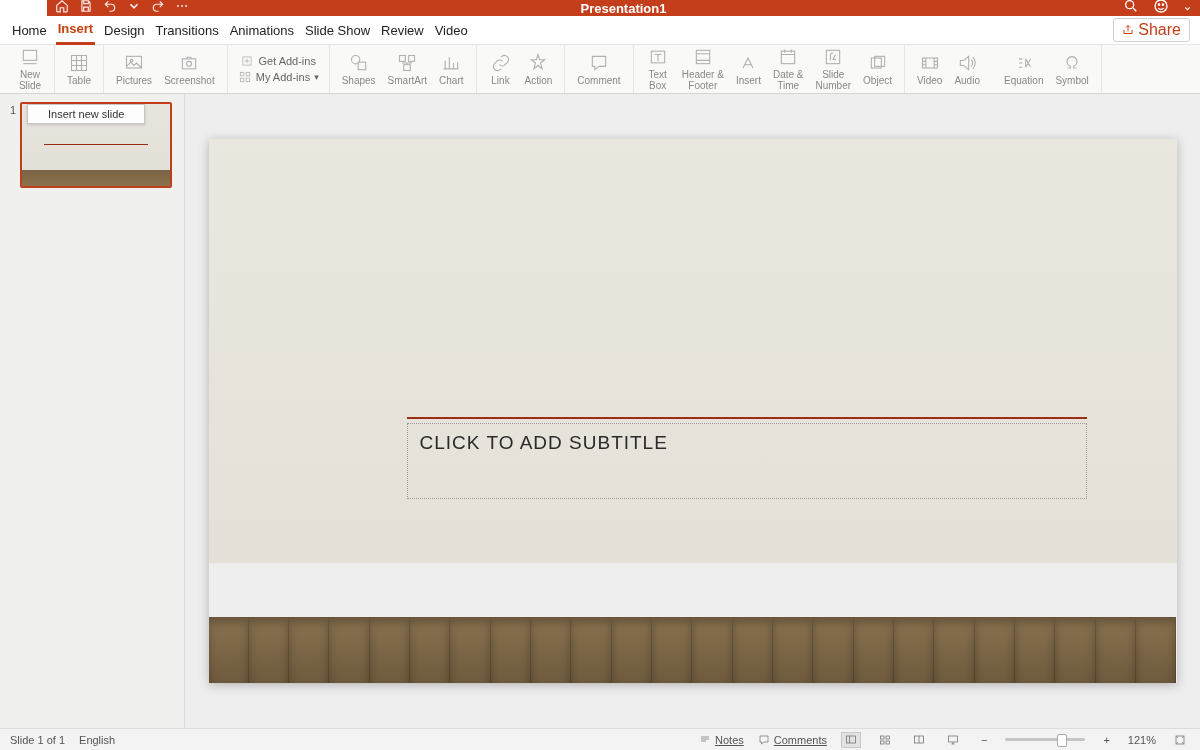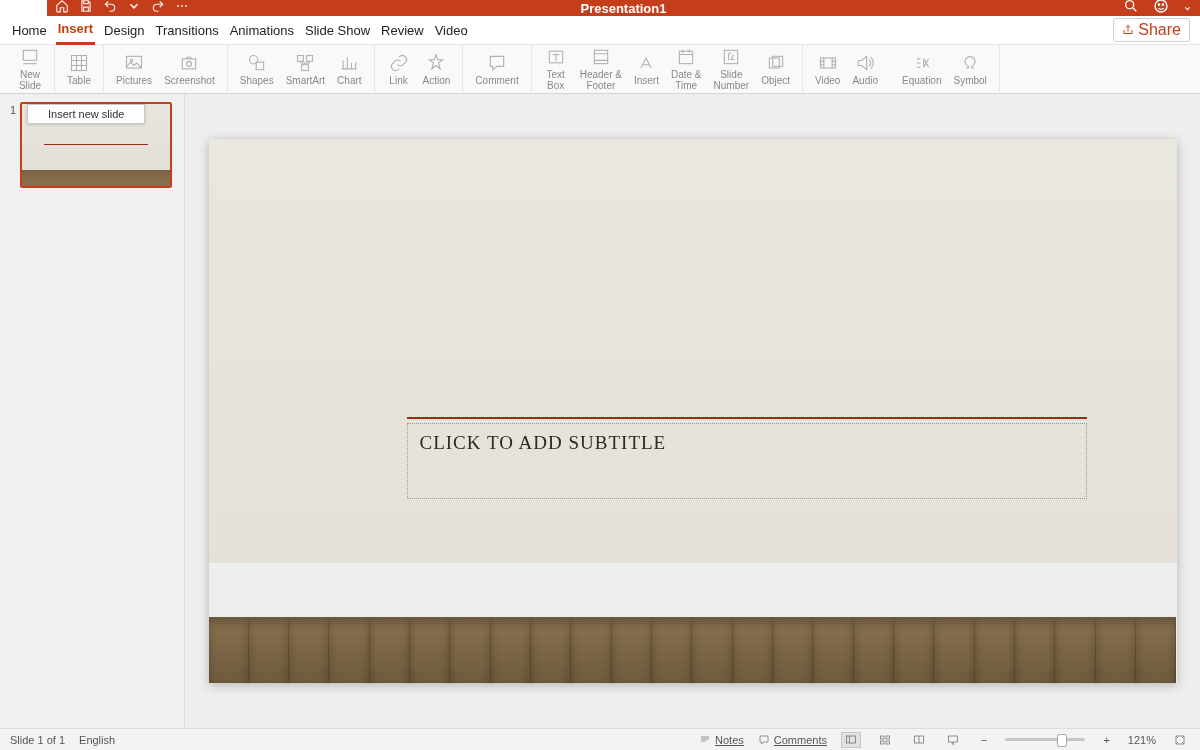--- a/index.html
+++ b/index.html
@@ -40,21 +40,21 @@
 .thumb::before { content: ""; position: absolute; left: 22px; right: 22px; top: 40px; border-top: 1px solid #9a2d16; }
 
 .canvas-wrap { flex: 1; display: flex; align-items: center; justify-content: center; padding: 18px 12px; }
 .slide { width: 968px; height: 544px; background: linear-gradient(180deg, #eae7df 0%, #e5e1d8 78%, transparent 78%); box-shadow: 0 2px 10px rgba(0,0,0,.25); position: relative; overflow: hidden; }
 .floor { position: absolute; left: 0; right: 0; bottom: 0; height: 66px; display: flex; }
 .plank { flex: 1; background: linear-gradient(#8a7250, #6e5a3d); border-right: 1px solid rgba(0,0,0,.25); box-shadow: inset 0 6px 8px rgba(0,0,0,.25); }
 .title-ph { position: absolute; left: 198px; right: 90px; top: 64px; height: 202px; border: 1px dotted #999; display: flex; align-items: flex-end; padding: 0 12px 10px 12px; }
 .title-ph span { font-size: 52px; font-weight: 500; letter-spacing: 1px; color: #1a1a1a; font-family: "Gill Sans", "Trebuchet MS", sans-serif; }
 .rule { position: absolute; left: 198px; right: 90px; top: 278px; border-top: 2px solid #9a2d16; }
 .sub-ph { position: absolute; left: 198px; right: 90px; top: 284px; height: 76px; border: 1px dotted #999; padding: 8px 12px; }
-.sub-ph span { font-size: 19px; letter-spacing: 1px; color: #2a2a2a; font-family: Liberation Serif, serif; }
+.sub-ph span { font-size: 19px; letter-spacing: 1px; color: #2a2a2a; font-family: Liberation Sans, sans-serif; }
 
 
 .statusbar { height: 22px; background: #f3f3f3; border-top: 1px solid #dcdcdc; display: flex; align-items: center; font-size: 11px; color: #555; padding: 0 10px; gap: 14px; }
 .statusbar .spacer { flex: 1; }
 .status-item { display: flex; align-items: center; gap: 4px; text-decoration: underline; }
 .status-item svg { width: 12px; height: 12px; stroke: #777; fill: none; stroke-width: 1.5; }
 .view-btn { width: 20px; height: 16px; border: 1px solid transparent; display: inline-flex; align-items: center; justify-content: center; }
 .view-btn.active { background: #e2e2e2; border-color: #c8c8c8; }
 .view-btn svg { width: 12px; height: 12px; stroke: #666; fill: none; stroke-width: 1.4; }
 .zoom-slider { width: 80px; height: 3px; background: #c5c5c5; position: relative; border-radius: 2px; }
@@ -153,20 +153,41 @@
     <div class="rbtn">
         <svg viewBox="0 0 24 24">
           <rect x="4" y="7" width="16" height="12"></rect>
           <circle cx="12" cy="13" r="3"></circle>
           <path d="M9 7l1-2h4l1 2"></path>
         </svg>
         <span>Screenshot</span>
       </div>
   </div>
   <div class="group">
+    <div class="vstack">
+      <div class="rbtn small">
+          <svg viewBox="0 0 24 24">
+            <rect x="5" y="5" width="14" height="14"></rect>
+            <path d="M12 8v8M8 12h8"></path>
+          </svg>
+          <span>Get Add-ins</span>
+        </div>
+      <div class="rbtn small">
+          <svg viewBox="0 0 24 24">
+            <rect x="4" y="4" width="6" height="6"></rect>
+            <rect x="14" y="4" width="6" height="6"></rect>
+            <rect x="4" y="14" width="6" height="6"></rect>
+            <rect x="14" y="14" width="6" height="6"></rect>
+          </svg>
+          <span>My Add-ins</span>
+          <span style="font-size:9px">▾</span>
+        </div>
+    </div>
+  </div>
+  <div class="group">
     <div class="rbtn">
         <svg viewBox="0 0 24 24">
           <circle cx="8" cy="8" r="5"></circle>
           <rect x="11" y="11" width="9" height="9"></rect>
         </svg>
         <span>Shapes</span>
       </div>
     <div class="rbtn">
         <svg viewBox="0 0 24 24">
           <rect x="3" y="3" width="7" height="7"></rect>

